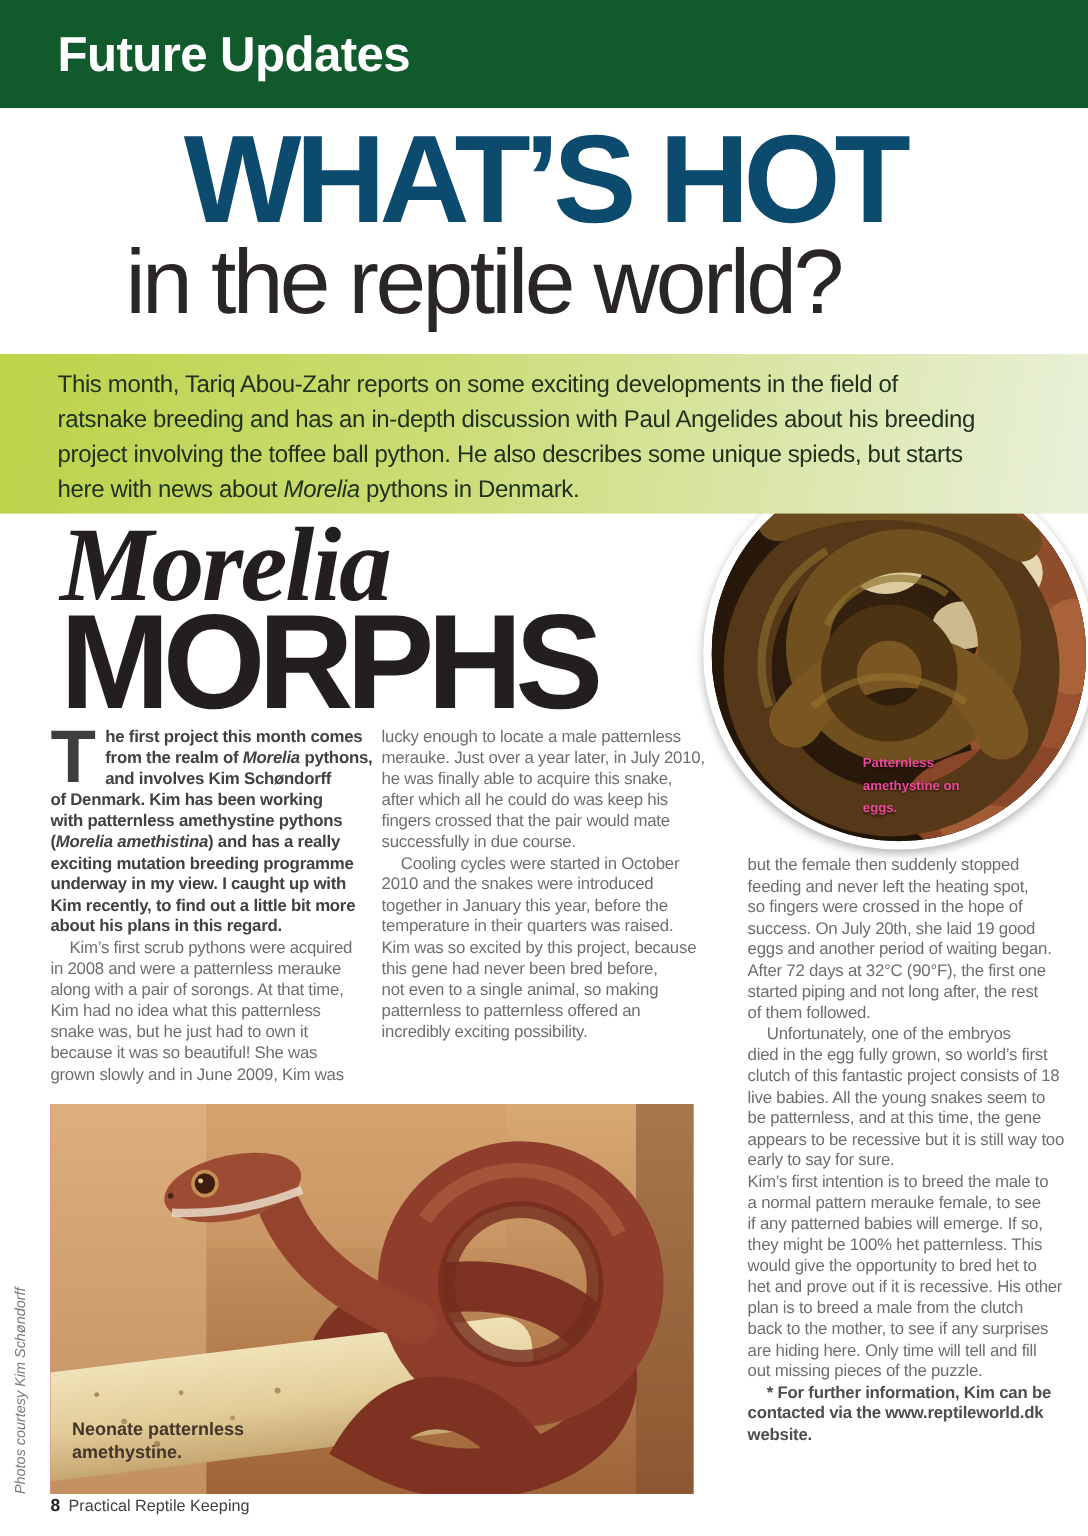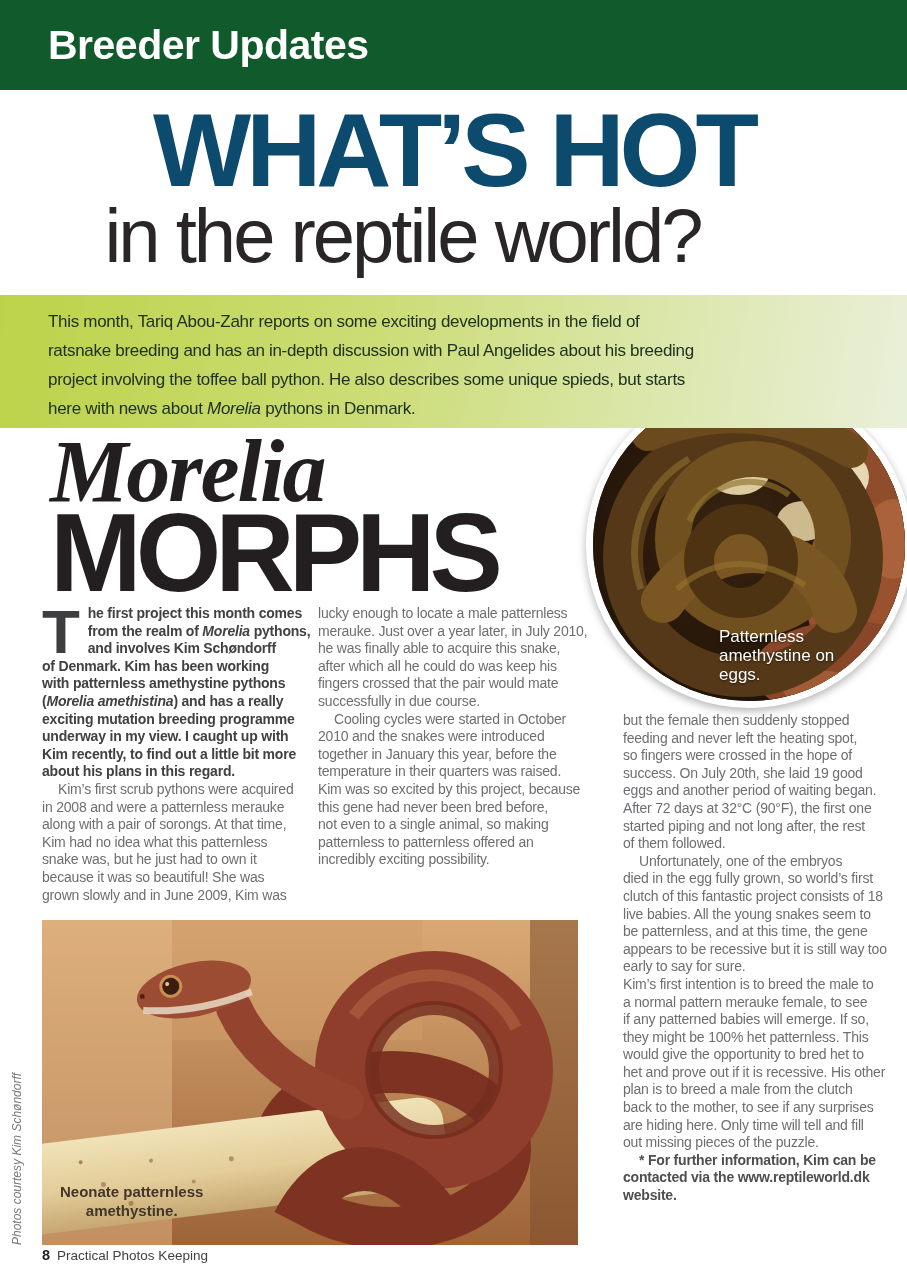--- a/index.html
+++ b/index.html
@@ -13,65 +13,65 @@
 
   
   #headline-main{left:0;top:98px;width:907px;text-align:center;font-size:104px;line-height:1;
        font-weight:bold;color:#0c4a6e;letter-spacing:-5px;}
   #headline-sub{left:0;top:198px;width:805px;text-align:center;font-size:76px;line-height:1;
        font-weight:normal;color:#2a2526;letter-spacing:-3px;}
 
   
   #intro-box{left:0;top:295px;width:907px;height:133px;z-index:2;
        background:linear-gradient(100deg,#bcd349 0%,#cbdc74 40%,#e9f0da 100%);}
-  #intro-text{position:absolute;left:48px;top:12px;width:830px;font-size:17px;line-height:29px;
+  #intro-text{position:absolute;left:48px;top:12px;width:830px;font-size:20px;line-height:29px;
        color:#20321f;letter-spacing:-0.3px;}
 
   
   #title-italic{left:50px;top:428px;font-family:"Liberation Serif",serif;font-style:italic;
        font-weight:bold;font-size:88px;line-height:1;color:#231f20;letter-spacing:-2px;z-index:2;}
   #title-caps{left:50px;top:500px;font-size:110px;line-height:0.92;font-weight:bold;color:#231f20;
        letter-spacing:-6px;transform:scaleY(1.02);transform-origin:left top;z-index:2;}
 
   
   #circle-photo{left:586px;top:382px;width:312px;height:312px;border-radius:50%;
        border:7px solid #ffffff;box-shadow:0 3px 8px rgba(0,0,0,0.30);overflow:hidden;z-index:1;background:#241507;}
   #circle-photo svg{display:block;}
-  #circle-caption{position:absolute;left:126px;top:238px;color:#ffffff;font-weight:normal;
-       font-size:17px;line-height:19px;text-shadow:0 1px 2px rgba(0,0,0,0.6);}
+  #circle-caption{position:absolute;left:126px;top:238px;color:#ec4899;font-weight:bold;
+       font-size:11px;line-height:19px;text-shadow:0 1px 2px rgba(0,0,0,0.6);}
 
   
   .col{position:absolute;top:605px;width:276px;font-size:14px;line-height:17.6px;
        letter-spacing:-0.2px;color:#6d6e71;}
   #col1{left:42px;} #col2{left:318px;} #col3{left:623px;top:712px;width:294px;}
   .col p{margin:0;}
   .ind{text-indent:16px;}
   .lead{font-weight:bold;color:#414042;}
   .dropcap{float:left;font-size:62px;line-height:50px;font-weight:bold;color:#3e3e40;margin:2px 8px 0 0;}
   #future-heading{font-size:19px;font-weight:bold;color:#161616;margin:8px 0 3px 0;letter-spacing:-0.2px;}
   .note{font-weight:bold;color:#4d4e50;}
 
   
-  #bottom-photo{left:42px;top:920px;width:536px;height:325px;overflow:hidden;background:#ef4444;text-align:center;}
+  #bottom-photo{left:42px;top:920px;width:536px;height:325px;overflow:hidden;background:#ef4444;}
   #bottom-photo svg{display:block;filter:blur(0.6px);}
   #bottom-caption{position:absolute;left:18px;top:262px;font-size:15px;line-height:19px;
        font-weight:bold;color:#42352a;}
 
   
   #photo-credit{left:10px;top:1245px;width:230px;font-size:12px;font-style:italic;color:#76777a;
        transform:rotate(-90deg);transform-origin:0 0;white-space:nowrap;}
   #footer{left:42px;top:1247px;font-size:13.5px;color:#414042;}
   #footer b{font-size:14.5px;color:#231f20;margin-right:7px;}
   em{font-style:italic;}
 </style>
 </head>
 <body>
 
 <header id="banner" class="abs">
-  <h1>Breeder Updates</h1>
+  <h1>Future Updates</h1>
 </header>
 
 <div id="headline-main" class="abs">WHAT’S HOT</div>
 <div id="headline-sub" class="abs">in the reptile world?</div>
 
 <div id="intro-box" class="abs">
   <div id="intro-text">This month, Tariq Abou-Zahr reports on some exciting developments in the field of<br>ratsnake breeding and has an in-depth discussion with Paul Angelides about his breeding<br>project involving the toffee ball python. He also describes some unique spieds, but starts<br>here with news about <em>Morelia</em> pythons in Denmark.</div>
 </div>
 
 <div id="title-italic" class="abs">Morelia</div>
@@ -171,14 +171,14 @@
       <circle cx="127" cy="59" r="2" fill="#e8c87e"></circle>
       <circle cx="100" cy="66" r="2.4" fill="#4a2315"></circle>
     </g>
   </svg>
   <div id="bottom-caption">Neonate patternless<br>amethystine.</div>
 </div>
 
 <div id="photo-credit" class="abs">Photos courtesy Kim Schøndorff</div>
 
 <div id="footer" class="abs">
-  <b>8</b><span>Practical Photos Keeping</span>
+  <b>8</b><span>Practical Reptile Keeping</span>
 </div>
 
 </body></html>

